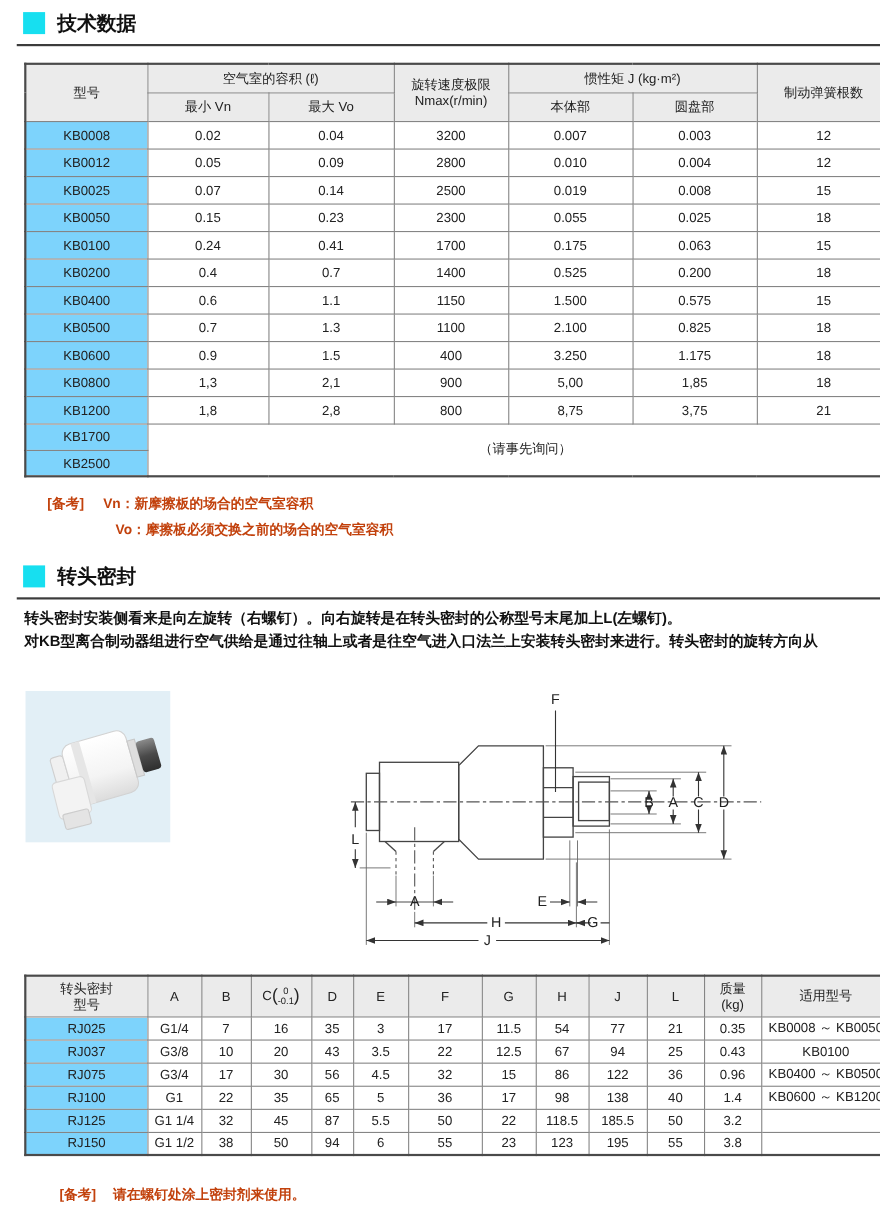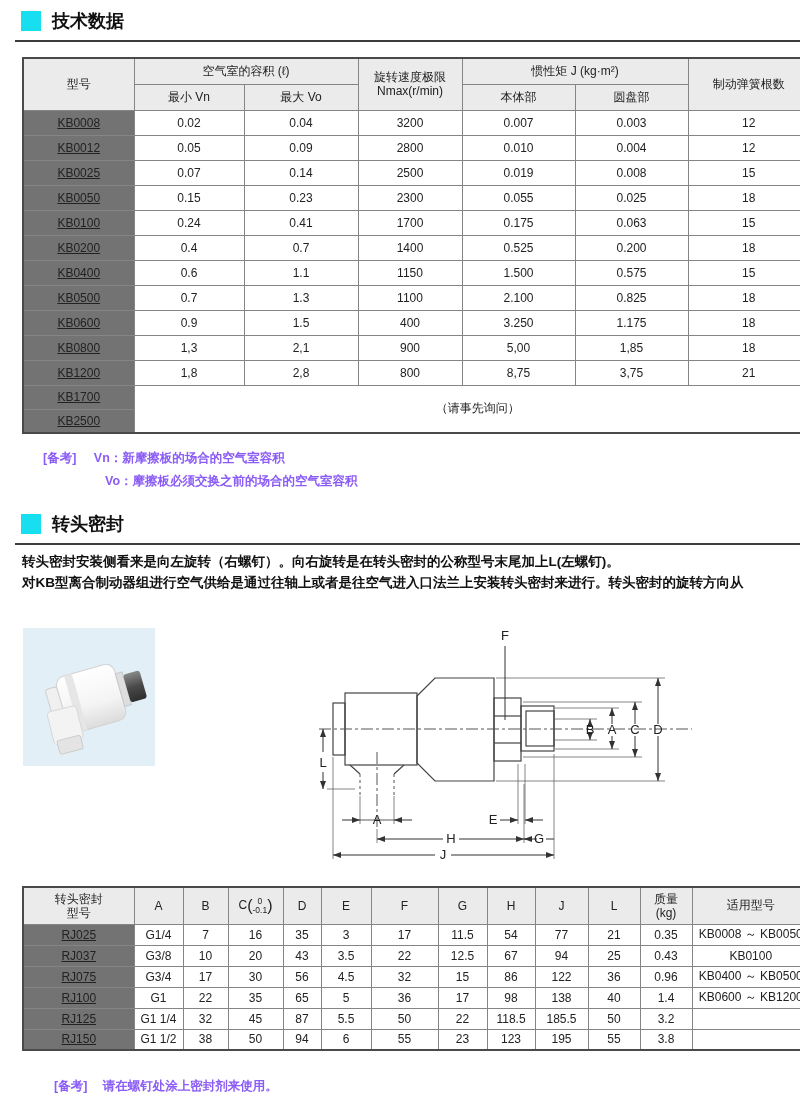--- a/index.html
+++ b/index.html
@@ -7,27 +7,27 @@
         font-family:"Liberation Sans","DejaVu Sans",sans-serif;color:#1a1a1a;margin-left:15px;}
   .sec-title{position:absolute;display:flex;align-items:center;gap:11px;
              font-size:18px;font-weight:bold;color:#111;}
   .sq{width:20px;height:20px;background:#17dff0;}
   .rule{position:absolute;left:0;width:800px;height:2px;background:#3c3c3c;}
   .dtable{border-collapse:collapse;table-layout:fixed;width:787px;font-size:12px;
           color:#222;border:2px solid #4a4a4a;}
   .dtable th,.dtable td{border:1px solid #858585;text-align:center;padding:0 2px;
           font-weight:normal;overflow:hidden;white-space:nowrap;}
   .dtable th{background:#ebebeb;}
-  .dtable td.model{background:#737373;text-decoration:underline;}
+  .dtable td.model{background:#7dd3fc;}
   .t1{position:absolute;left:7px;top:57px;}
   .t1 thead tr{height:26px;}
   .t1 tbody tr{height:25px;}
   .t1 tr.short{height:24px;}
   .t1 td.inq{text-align:center;padding-left:14px;}
-  .note{position:absolute;font-size:12.5px;font-weight:bold;color:#8b5cf6;}
+  .note{position:absolute;font-size:12.5px;font-weight:bold;color:#c2410c;}
   .para{position:absolute;left:7px;width:790px;font-size:13.5px;font-weight:bold;
         line-height:21px;color:#111;}
   .photo{position:absolute;left:8px;top:628px;}
   .diagram{position:absolute;left:282px;top:624px;}
   .diagram text{font-size:13px;fill:#222;font-family:"Liberation Sans",sans-serif;}
   .t2{position:absolute;left:7px;top:886px;}
   .t2 thead tr{height:37px;}
   .t2 tbody tr{height:21px;}
   .two-line{line-height:14px;}
   .tol{display:inline-flex;flex-direction:column;align-items:center;

